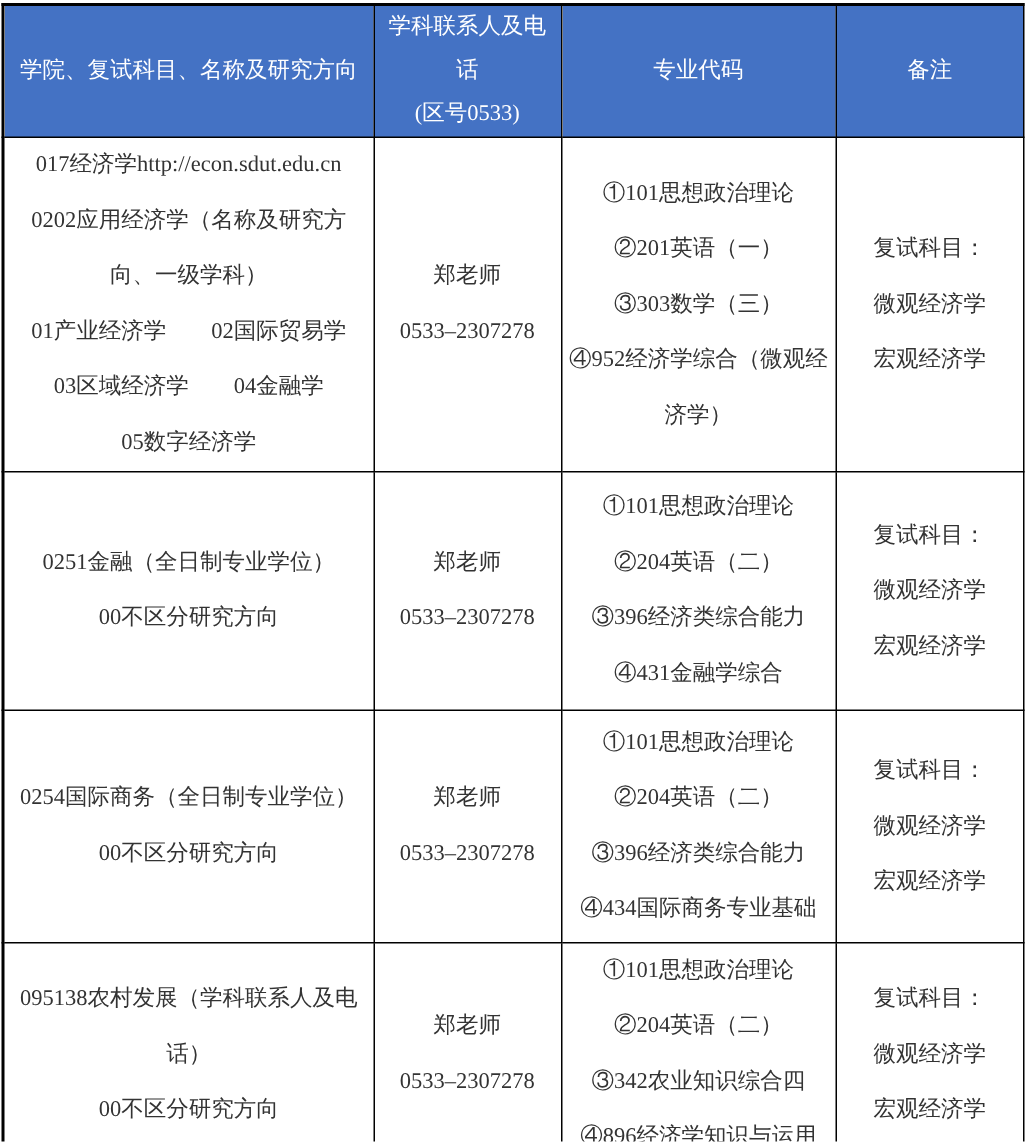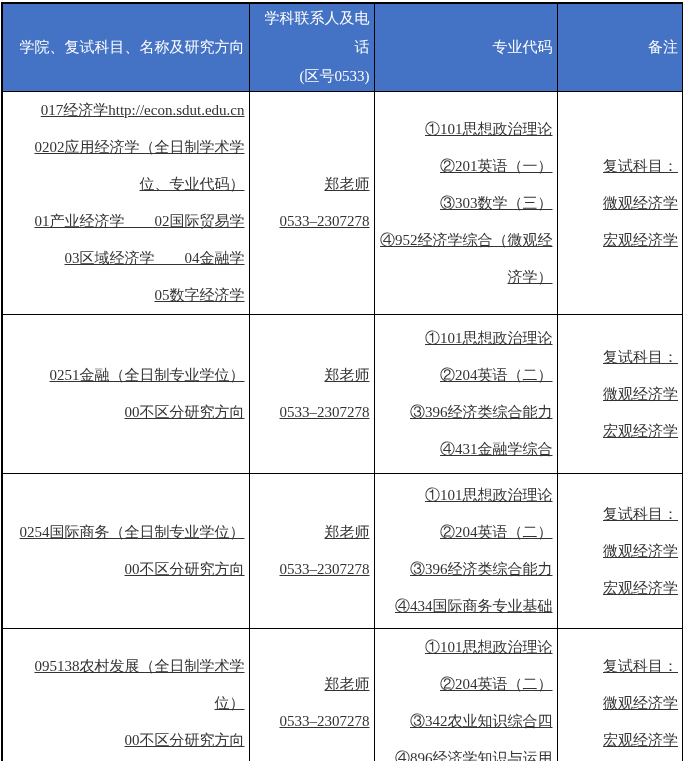--- a/index.html
+++ b/index.html
@@ -22,42 +22,41 @@
     border: 2px solid #000000;
   }
   table.grid col.c1 { width: 247px; }
   table.grid col.c2 { width: 125px; }
   table.grid col.c3 { width: 183px; }
   table.grid col.c4 { width: 126px; }
   th, td {
     border: 1px solid #000000;
     padding: 0 4px 0 4px;
     vertical-align: middle;
-    text-align: right;
+    text-align: center;
     overflow: hidden;
     box-sizing: border-box;
   }
   thead th {
     background: #4472C4;
     color: #ffffff;
     font-weight: normal;
     font-size: 15px;
     line-height: 29px;
     height: 71px;
   }
   tbody td {
     color: #333333;
     font-size: 15px;
   }
   tbody td p {
     margin: 0;
     line-height: 37px;
     white-space: pre-wrap;
     word-break: break-all;
-    text-decoration: underline;
   }
   tr.r1 { height: 218px; }
   tr.r2 { height: 159px; }
   tr.r3 { height: 155px; }
   tr.r4 { height: 149px; }
 </style>
 </head>
 <body>
 
 <div class="page">
@@ -76,21 +75,21 @@
           <span>(区号0533)</span>
         </th>
         <th>专业代码</th>
         <th>备注</th>
       </tr>
     </thead>
     <tbody>
       <tr class="r1">
         <td>
             <p>017经济学http://econ.sdut.edu.cn</p>
-            <p>0202应用经济学（全日制学术学位、专业代码）</p>
+            <p>0202应用经济学（名称及研究方向、一级学科）</p>
             <p>01产业经济学　　02国际贸易学</p>
             <p>03区域经济学　　04金融学</p>
             <p>05数字经济学</p>
           </td>
         <td>
             <p>郑老师</p>
             <p>0533–2307278</p>
           </td>
         <td>
             <p>①101思想政治理论</p>
@@ -141,21 +140,21 @@
             <p>④434国际商务专业基础</p>
           </td>
         <td>
             <p>复试科目：</p>
             <p>微观经济学</p>
             <p>宏观经济学</p>
           </td>
       </tr>
       <tr class="r4">
         <td>
-            <p>095138农村发展（全日制学术学位）</p>
+            <p>095138农村发展（学科联系人及电话）</p>
             <p>00不区分研究方向</p>
           </td>
         <td>
             <p>郑老师</p>
             <p>0533–2307278</p>
           </td>
         <td>
             <p>①101思想政治理论</p>
             <p>②204英语（二）</p>
             <p>③342农业知识综合四</p>

